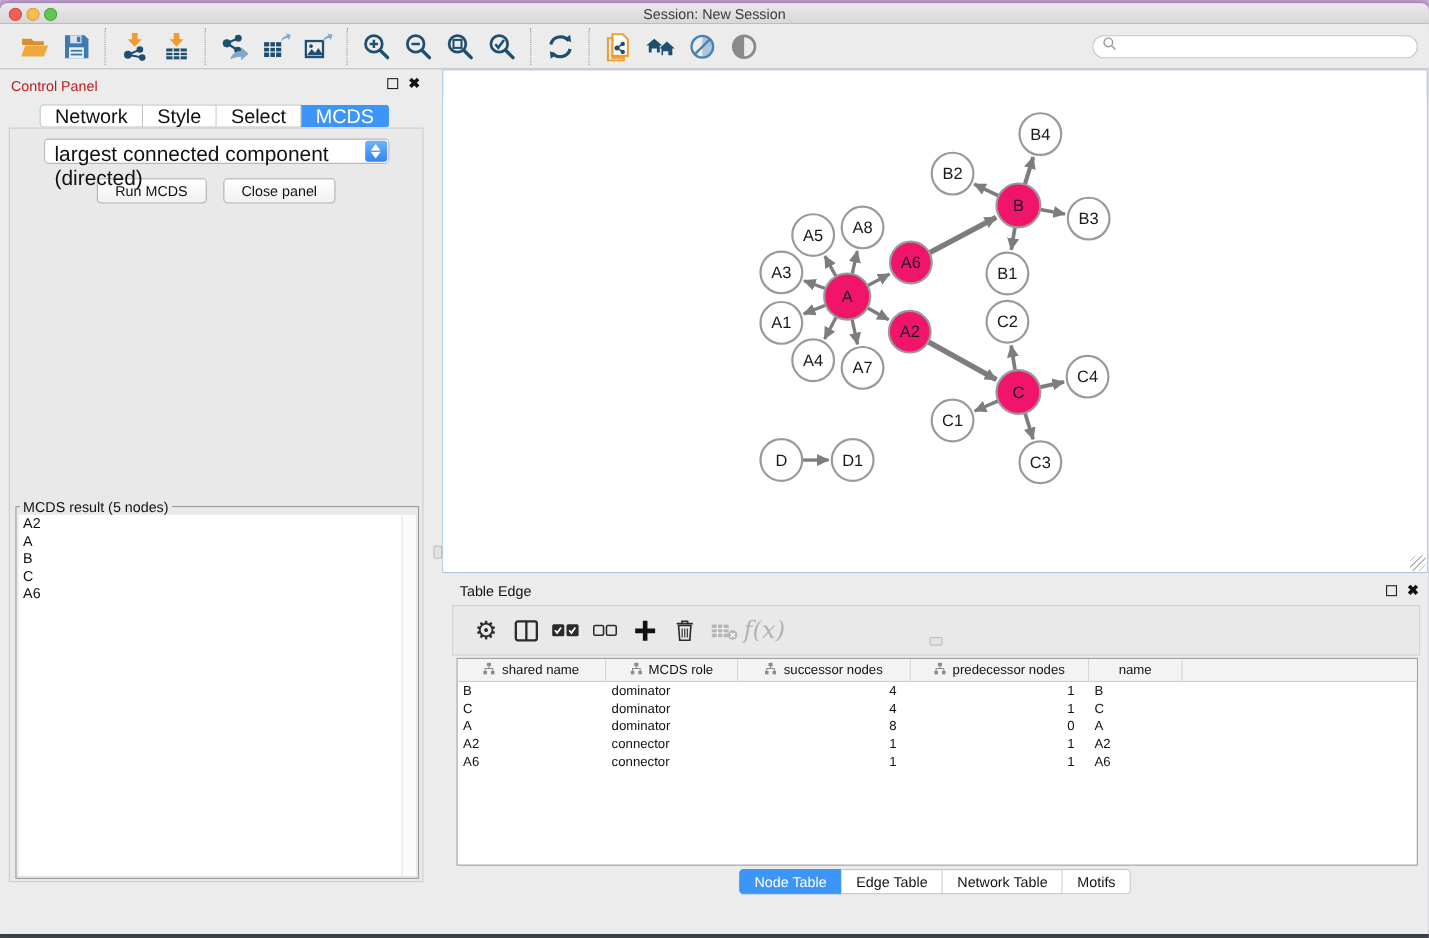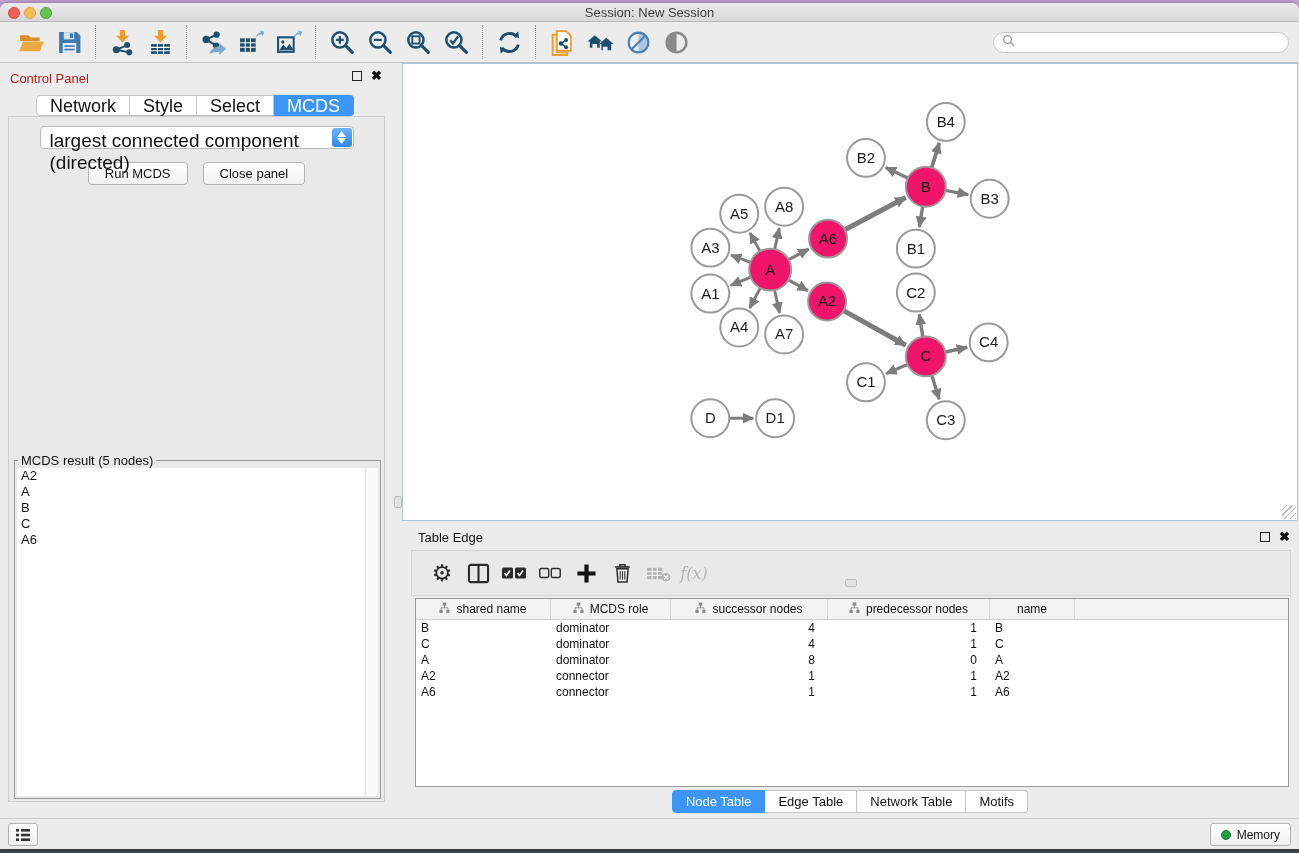--- a/index.html
+++ b/index.html
@@ -65,21 +65,21 @@
   .nw-canvas svg { width:100%; height:100%; display:block; }
   .nw-grip { position:absolute; right:1px; bottom:1px; width:14px; height:14px;
     background:repeating-linear-gradient(135deg, transparent 0 3px, #b9b9b9 3px 4px); }
 
   
   .table-panel { position:absolute; left:402px; right:1px; top:461px; bottom:0; }
   .tp-title { position:absolute; left:16px; top:6px; font-size:13px; color:#111; }
   .tp-toolbar { position:absolute; left:9px; right:7px; top:26px; height:46px; background:#e9e9e9; border:1px solid #d2d2d2; display:flex; align-items:center; padding-left:12px; }
   .tp-btn { min-width:36px; height:36px; display:flex; align-items:center; justify-content:center; }
   .tp-btn .uni { font-size:23px; color:#2b2b2b; }
-  .fx-text { font-family:"DejaVu Serif",serif; font-style:italic; font-size:16px; color:#b3b3b3; }
+  .fx-text { font-family:"DejaVu Serif",serif; font-style:italic; font-size:22px; color:#b3b3b3; }
   .tp-table { position:absolute; left:13px; right:9px; top:74px; bottom:31px; background:#fff; border:1px solid #9a9a9a; overflow:hidden; }
   .t-head { display:flex; height:21px; background:#f3f3f3; border-bottom:1px solid #cfcfcf; }
   .th { display:flex; align-items:center; justify-content:center; gap:6px; font-size:12px; color:#111; border-right:1px solid #d6d6d6; height:100%; }
   .th svg { flex:0 0 auto; }
   .t-row { display:flex; height:16px; }
   .td { font-size:12px; color:#111; line-height:16px; padding:0 5px; overflow:hidden; white-space:nowrap; }
   .td.r { text-align:right; padding-right:13px; }
   .tp-tabs { position:absolute; left:0; right:0; bottom:5px; display:flex; justify-content:center; }
   .tp-tabs .seg-tab { height:23px; line-height:22px; font-size:13px; }
 
@@ -564,33 +564,15 @@
               <div class="seg-tab">Network Table</div>
               <div class="seg-tab">Motifs</div>
             </div>
           </div>
       </div>
 
       <div class="grip-v"></div>
       <div class="grip-h"></div>
     </div>
 
-    <div class="statusbar">
-      <div class="sb-left-btn">
-        <svg width="16" height="14" viewBox="0 0 16 14">
-            <g fill="#333">
-              <rect x="1" y="1" width="3" height="2.6"></rect>
-              <rect x="6" y="1" width="9" height="2.6"></rect>
-              <rect x="1" y="5.7" width="3" height="2.6"></rect>
-              <rect x="6" y="5.7" width="9" height="2.6"></rect>
-              <rect x="1" y="10.4" width="3" height="2.6"></rect>
-              <rect x="6" y="10.4" width="9" height="2.6"></rect>
-            </g>
-          </svg>
-      </div>
-      <div class="memory-btn">
-        <span class="mem-dot"></span>
-        <span>Memory</span>
-      </div>
-    </div>
 
   </div>
 </div>
 
 </body></html>

